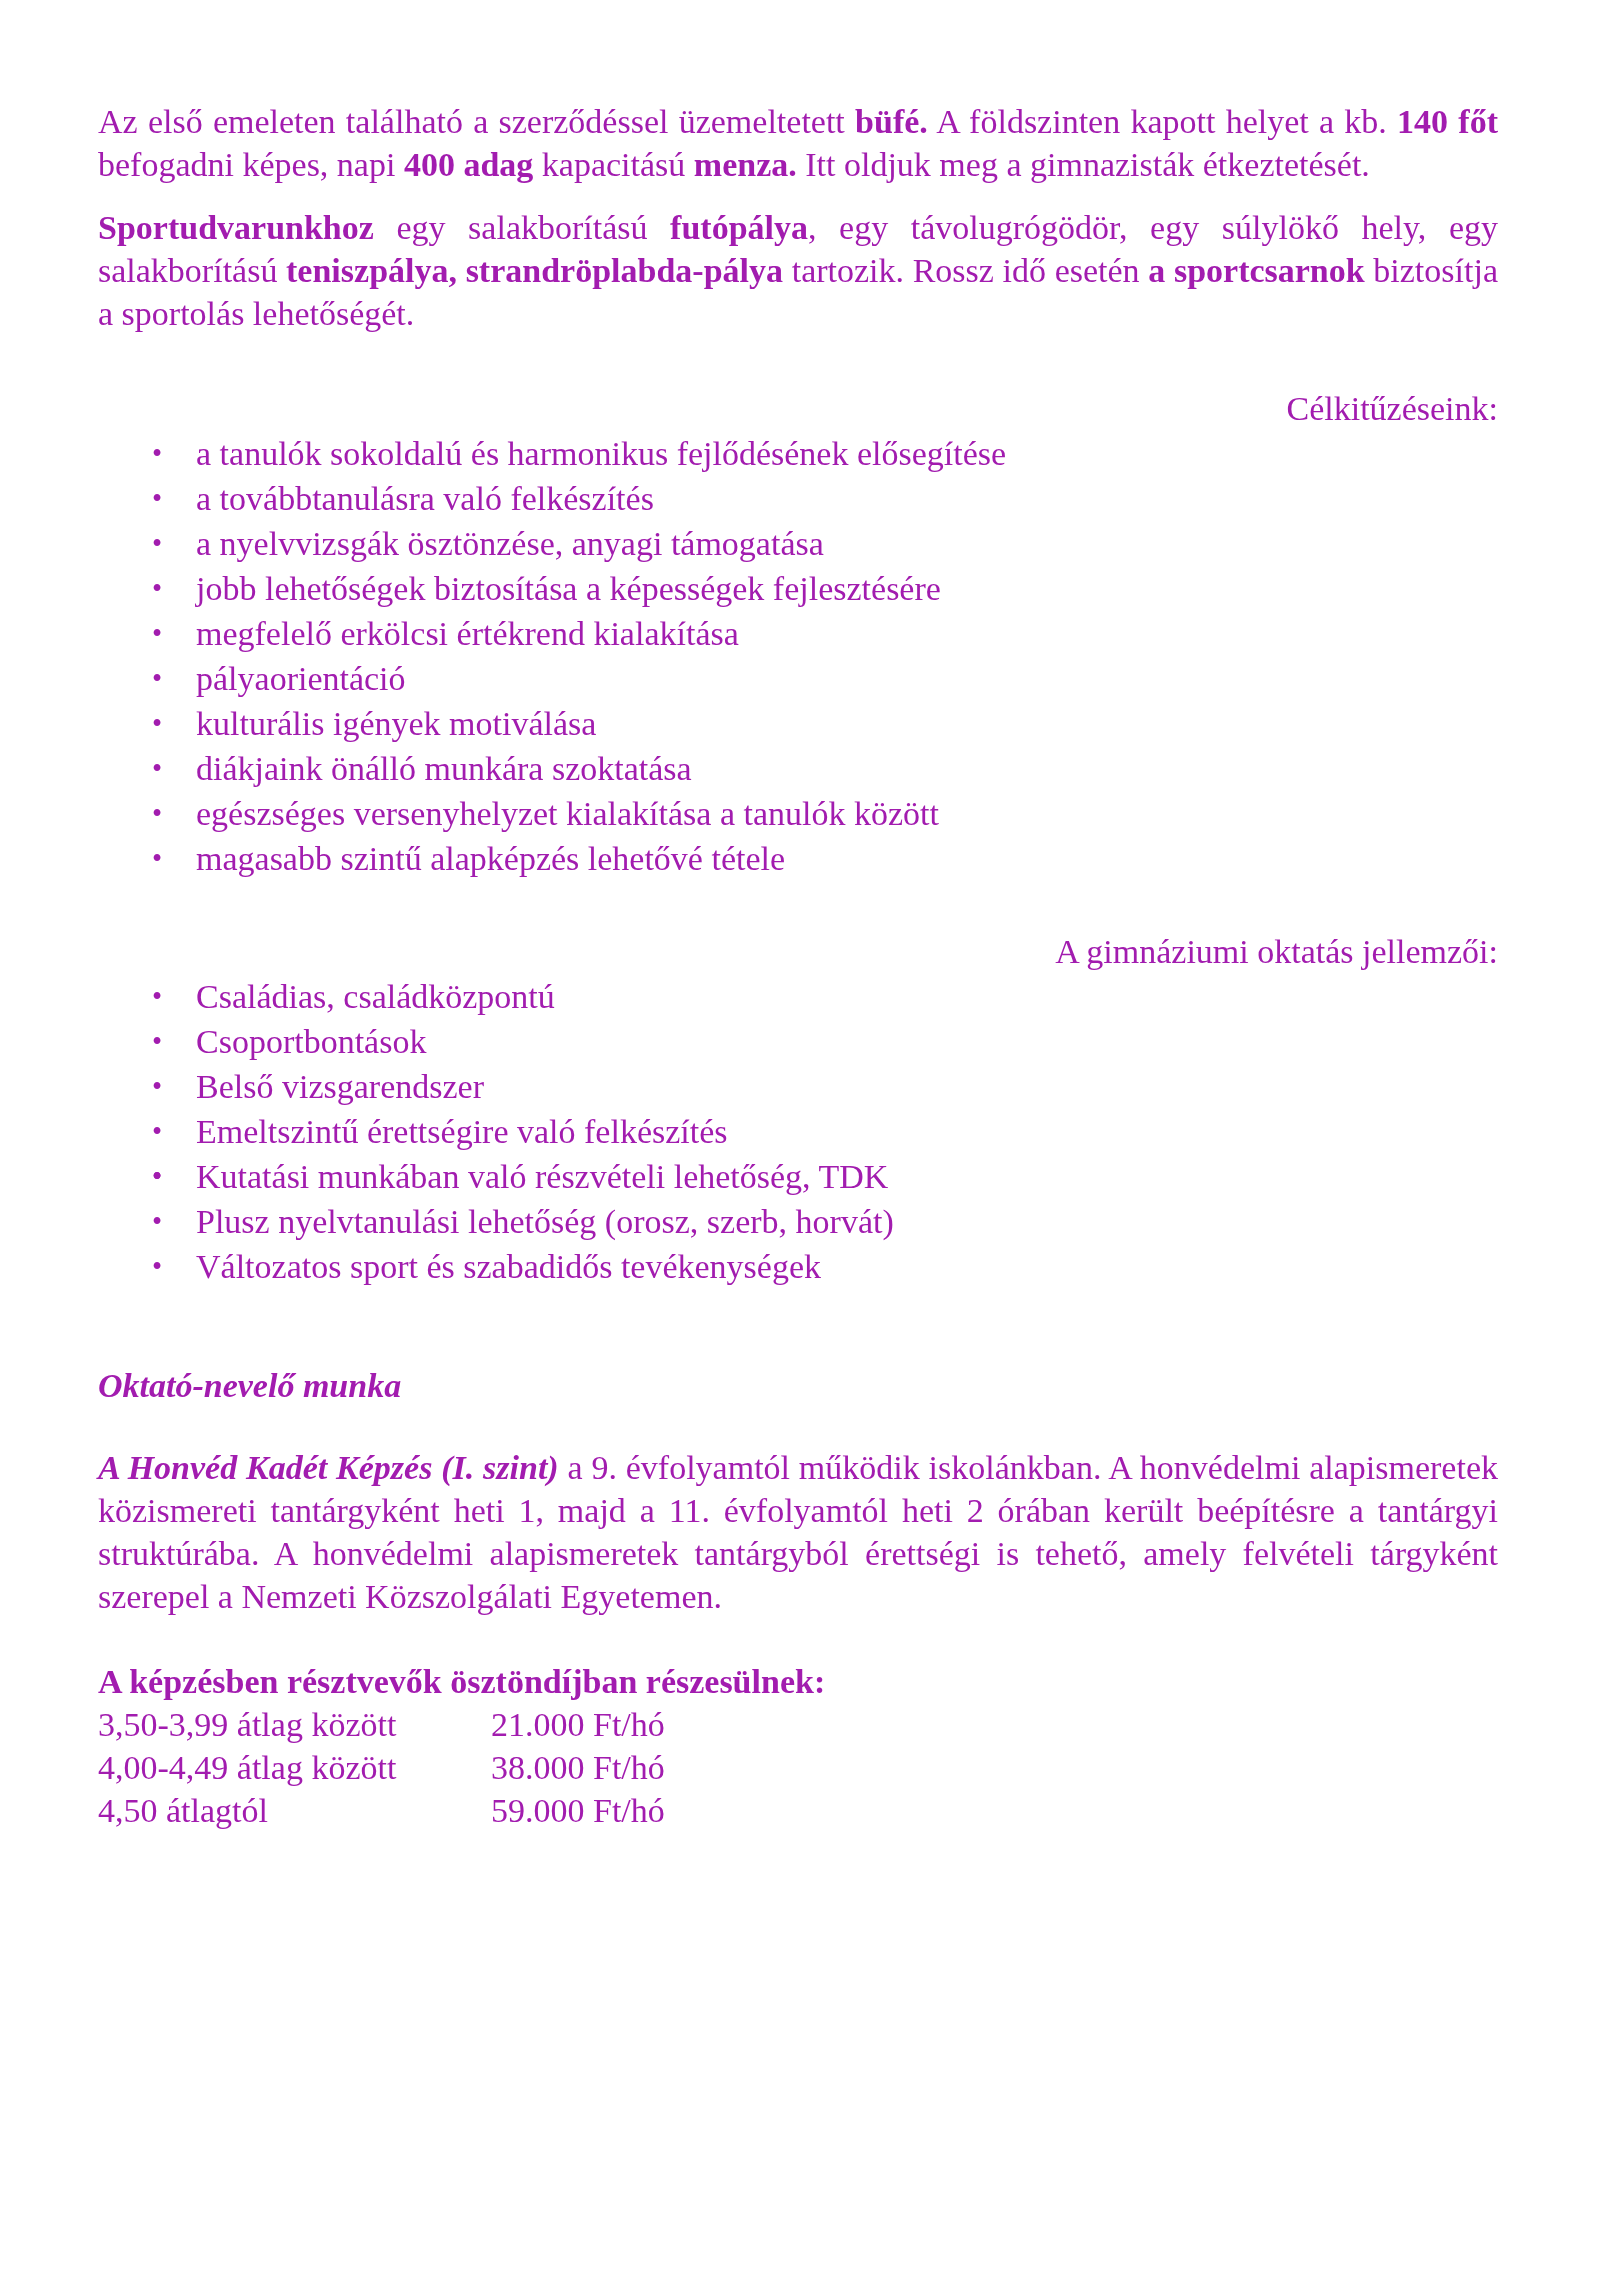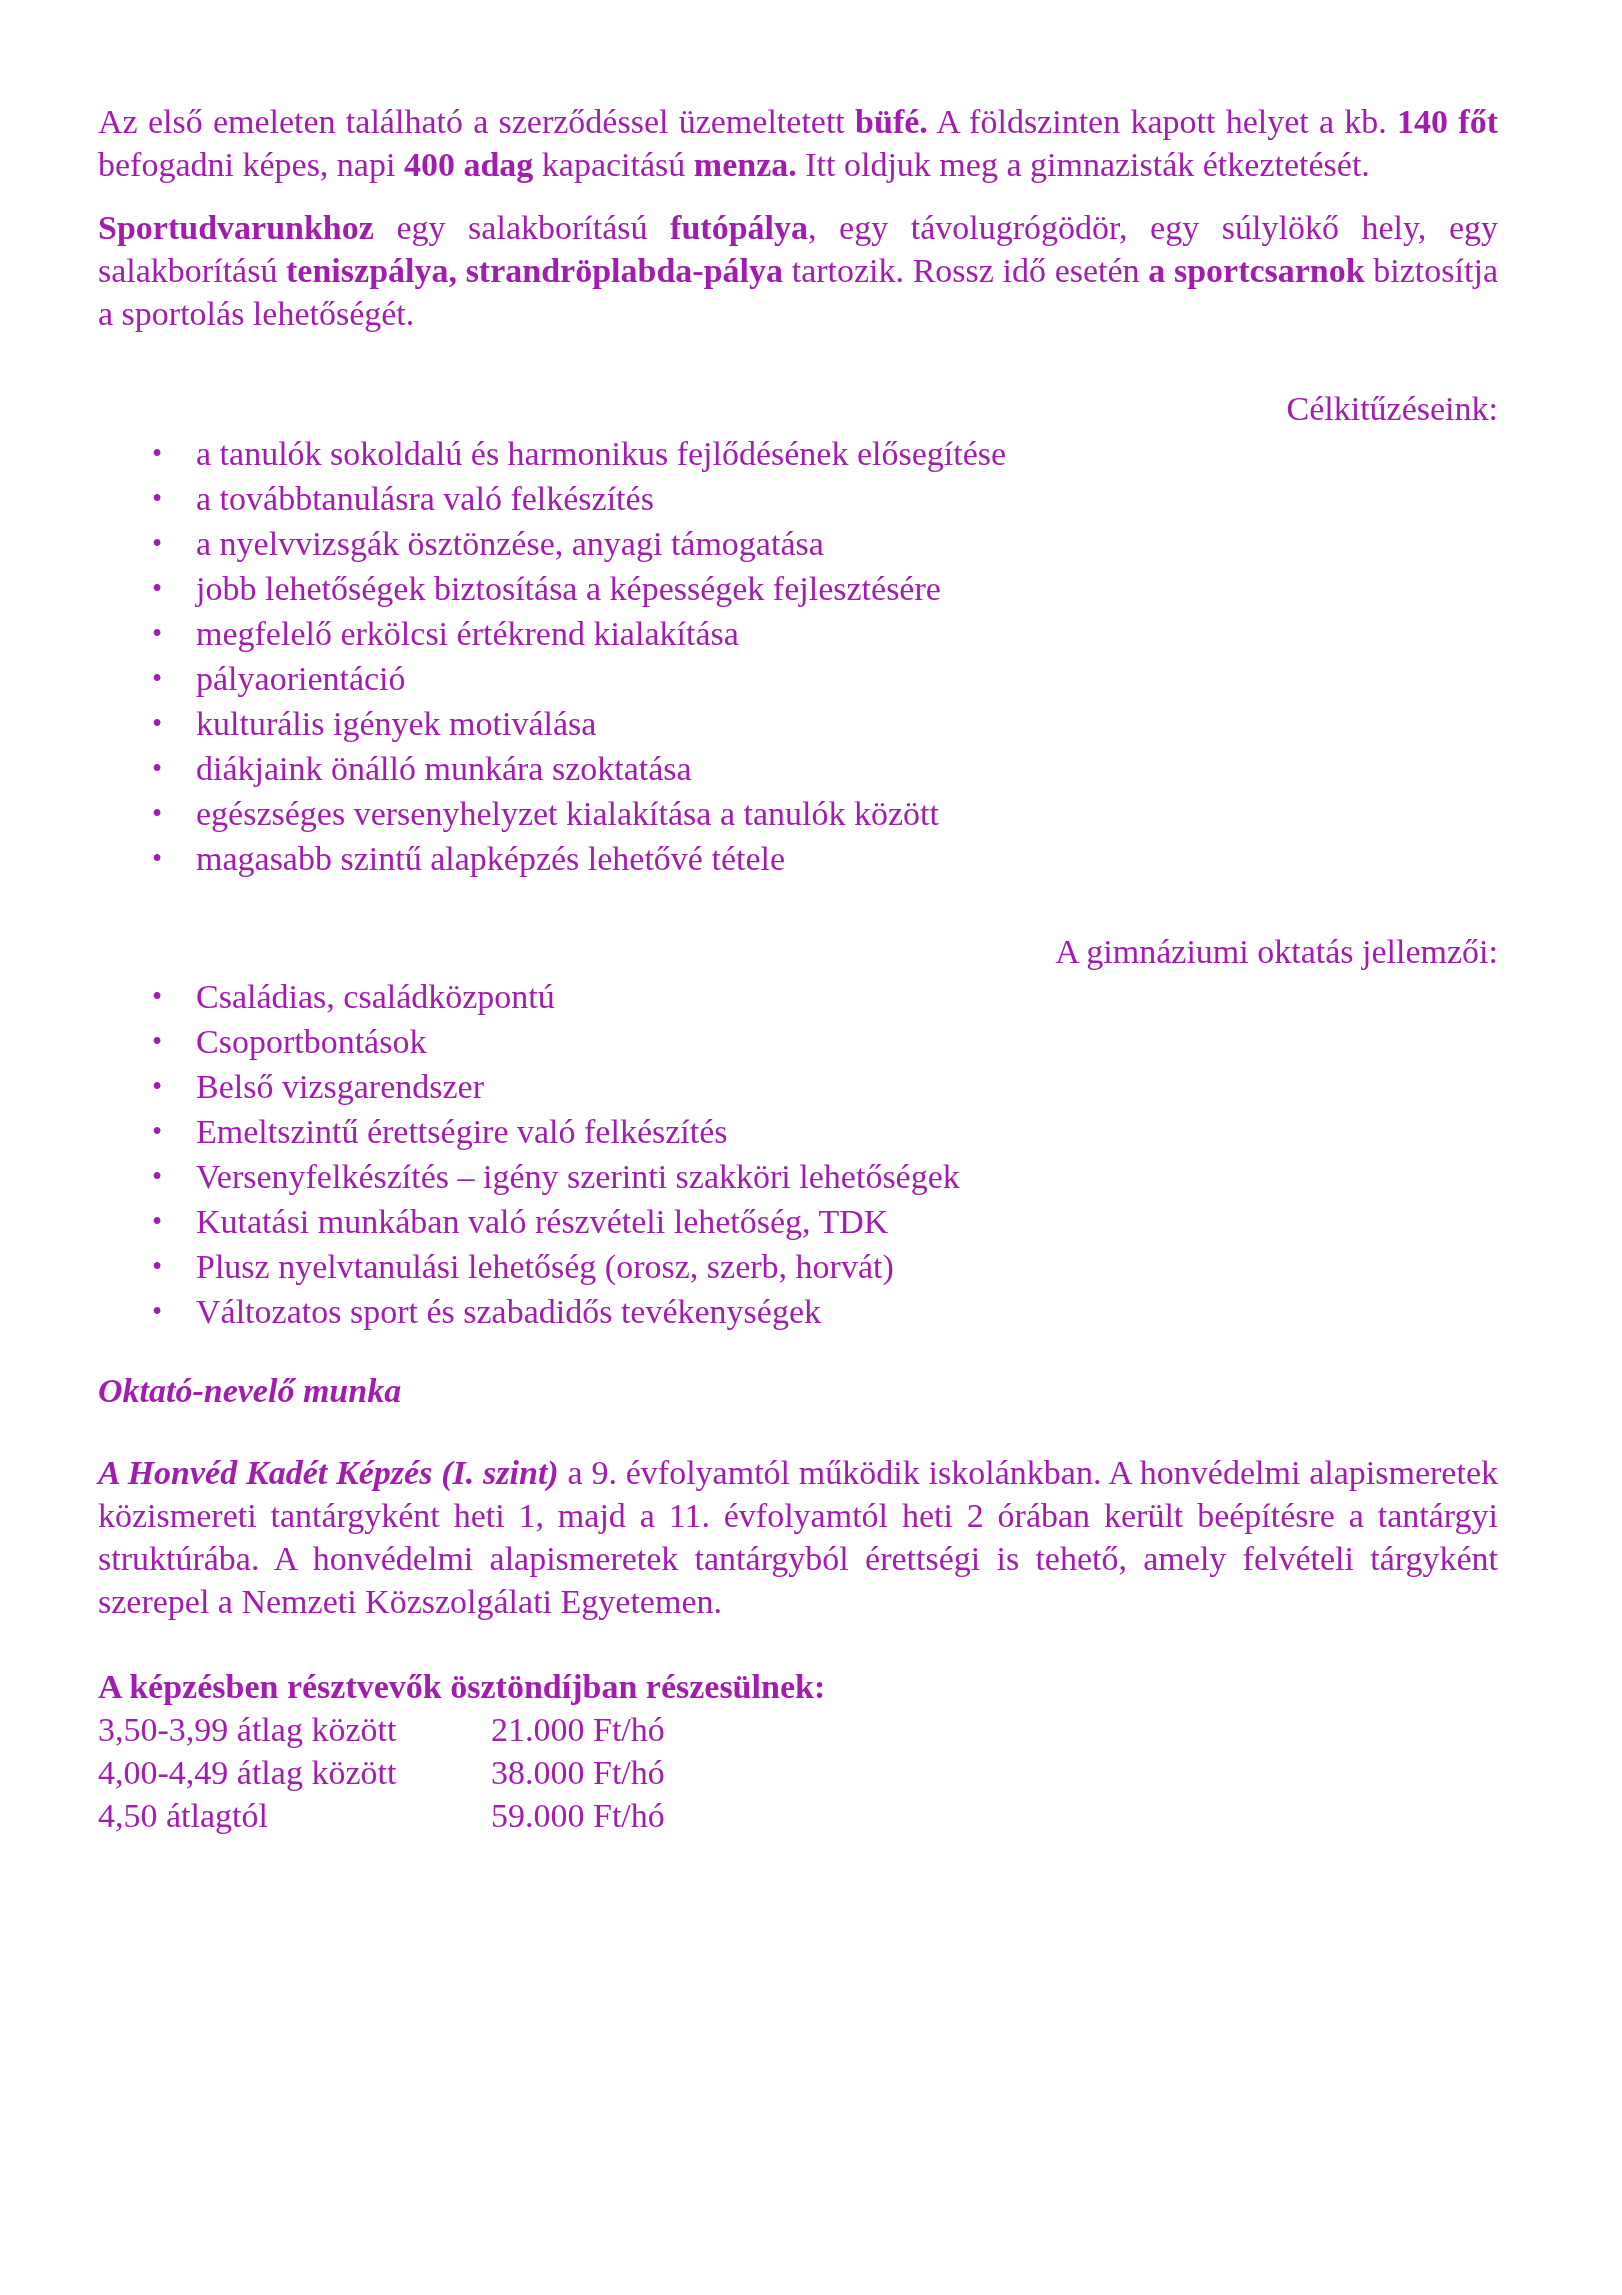--- a/index.html
+++ b/index.html
@@ -46,21 +46,21 @@
   }
   ul.bullet-list li + li { margin-top: 2px; }
   .bullet {
     position: absolute;
     left: 54px;
     top: 0;
     font-size: 0.85em;
   }
 
   .section-heading {
-    margin-top: 36px;
+    margin-top: 76px;
     font-size: 34px;
     font-weight: bold;
     font-style: italic;
     line-height: 43px;
   }
 
   .kadet-para { margin-top: 39px; }
 
   .scholarship-heading {
     margin-top: 42px;
@@ -156,21 +156,20 @@
         <span class="li-text">Belső vizsgarendszer</span>
       </li>
 
       <li>
         <span class="bullet">•</span>
         <span class="li-text">Emeltszintű érettségire való felkészítés</span>
       </li>
 
       <li>
         <span class="bullet">•</span>
-        <span class="li-text">Versenyfelkészítés – igény szerinti szakköri lehetőségek</span>
       </li>
 
       <li>
         <span class="bullet">•</span>
         <span class="li-text">Kutatási munkában való részvételi lehetőség, TDK</span>
       </li>
 
       <li>
         <span class="bullet">•</span>
         <span class="li-text">Plusz nyelvtanulási lehetőség (orosz, szerb, horvát)</span>

